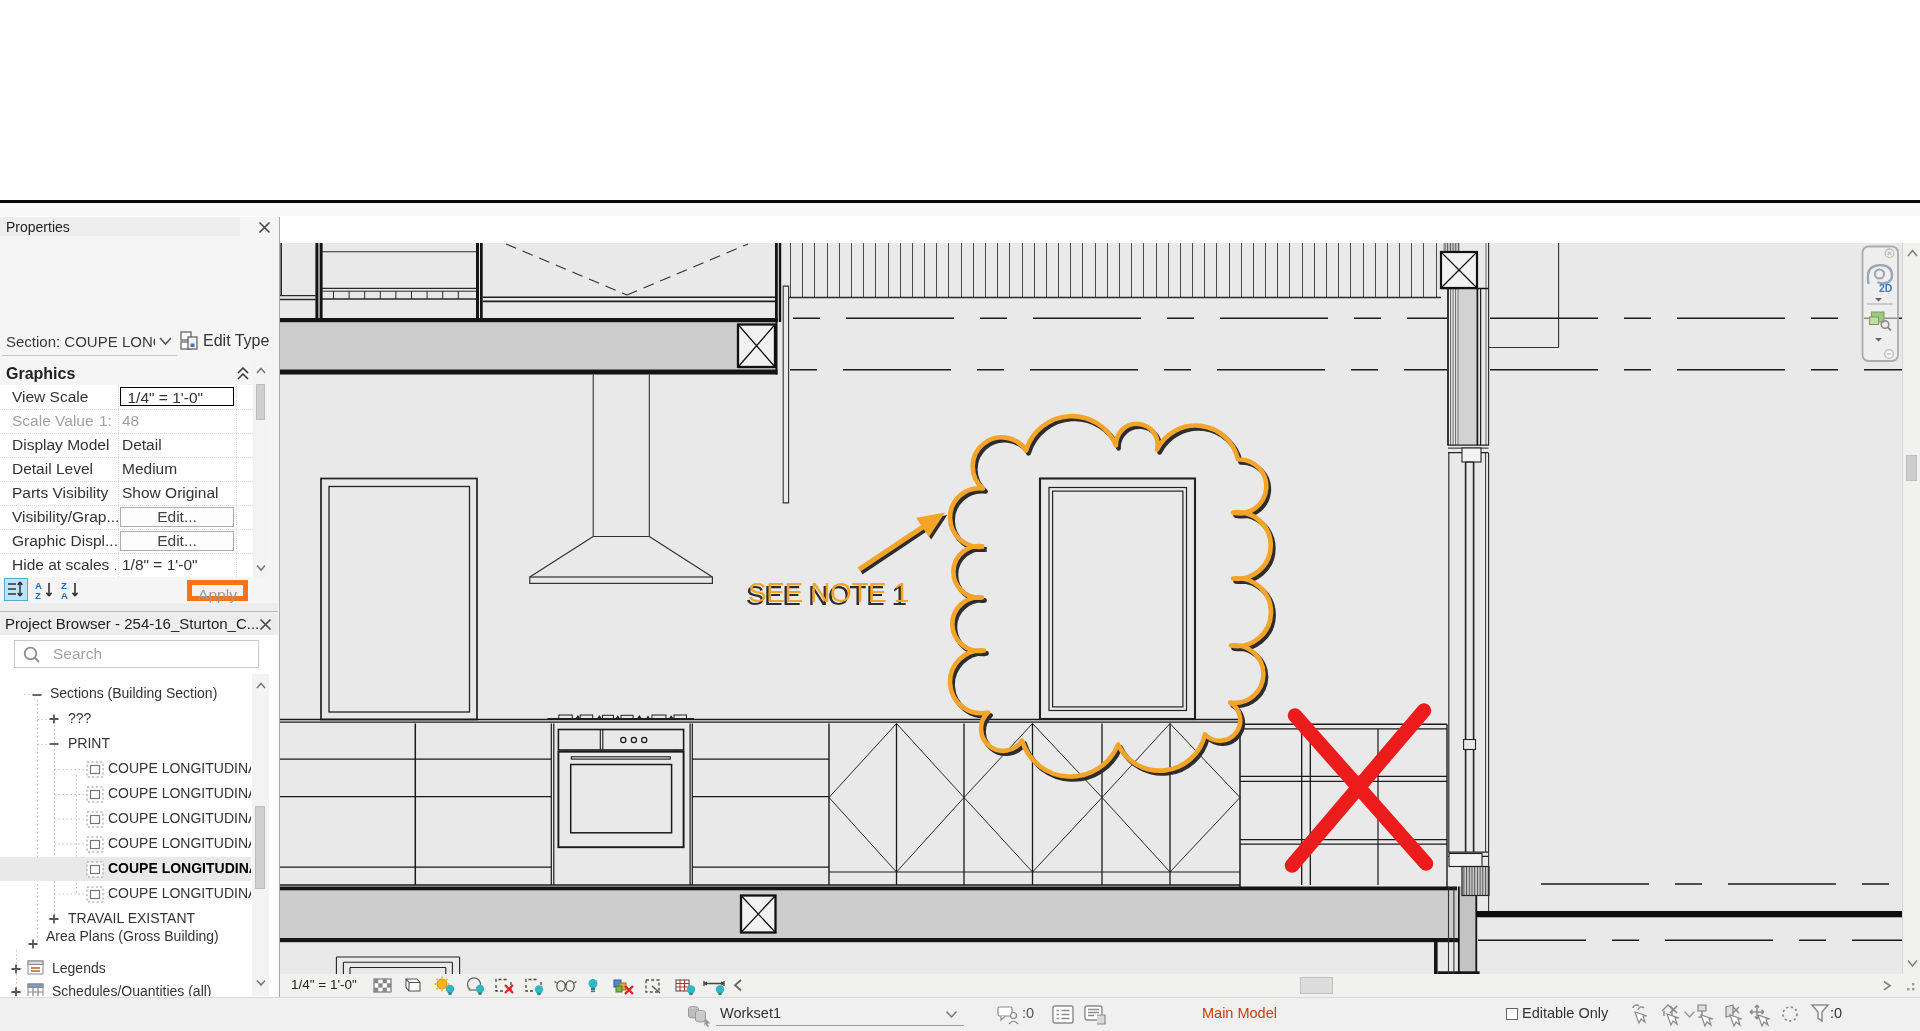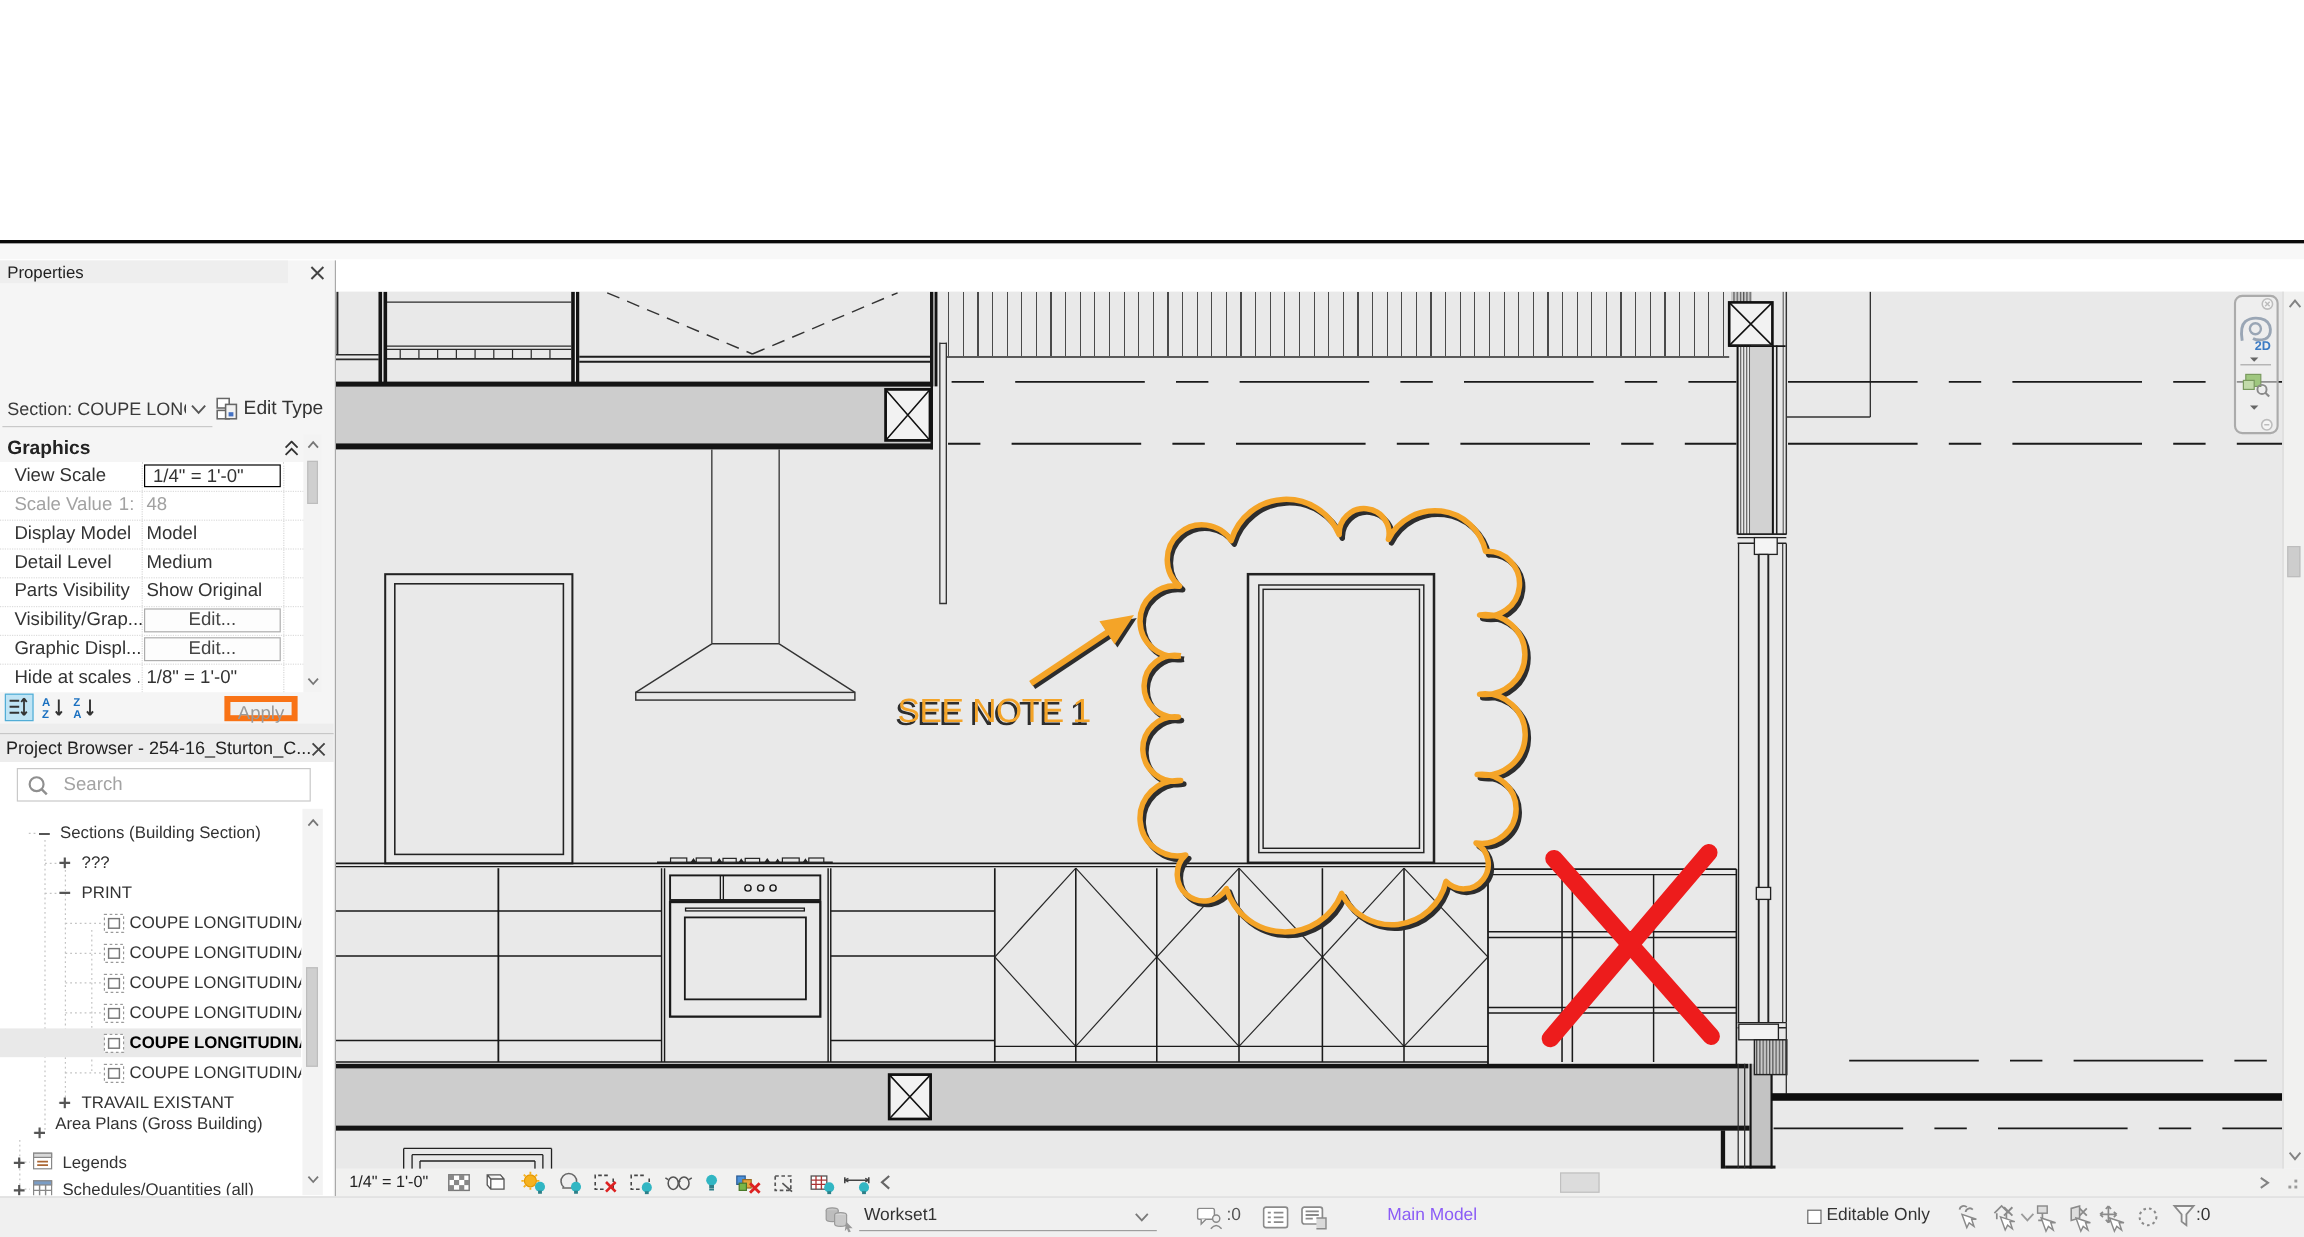--- a/index.html
+++ b/index.html
@@ -65,21 +65,21 @@
   <span class="abs" style="left:12px;top:3px;">View Scale</span>
   <div class="abs" style="left:119.5px;top:2px;width:114px;height:19px;border:1.5px solid #000;box-sizing:border-box;background:#fff;">
     <span class="abs" style="left:7px;top:0.5px;">1/4" = 1'-0"</span>
   </div>
 
   <span class="abs" style="left:12px;top:27px;color:#a2a2a2;">Scale Value</span>
   <span class="abs" style="left:99px;top:27px;color:#a2a2a2;">1:</span>
   <span class="abs" style="left:122px;top:27px;color:#a2a2a2;">48</span>
 
   <span class="abs" style="left:12px;top:51px;">Display Model</span>
-  <span class="abs" style="left:122px;top:51px;">Model</span>
+  <span class="abs" style="left:122px;top:51px;">Detail</span>
 
   <span class="abs" style="left:12px;top:75px;">Detail Level</span>
   <span class="abs" style="left:122px;top:75px;">Medium</span>
 
   <span class="abs" style="left:12px;top:99px;">Parts Visibility</span>
   <span class="abs" style="left:122px;top:99px;">Show Original</span>
 
   <span class="abs" style="left:12px;top:123px;">Visibility/Grap...</span>
   <div class="abs" style="left:120px;top:122px;width:114px;height:20px;border:1px solid #adadad;box-sizing:border-box;background:#fdfdfd;text-align:center;">
     <span style="color:#444;line-height:18px;">Edit...</span>
@@ -630,21 +630,21 @@
   <svg class="abs" style="left:1052px;top:7px;" width="22" height="20" viewBox="0 0 22 20">
     <rect x="1" y="1" width="20" height="17" rx="2" fill="#fff" stroke="#8a8a8a" stroke-width="1.4"></rect>
     <path d="M4.5 5.5 H7 M4.5 9.5 H7 M4.5 13.5 H7 M9.5 5.5 H17.5 M9.5 9.5 H17.5 M9.5 13.5 H17.5" stroke="#8a8a8a" stroke-width="1.5"></path>
   </svg>
   <svg class="abs" style="left:1084px;top:7px;" width="22" height="20" viewBox="0 0 22 20">
     <rect x="1" y="1" width="17" height="14" rx="2" fill="#fff" stroke="#8a8a8a" stroke-width="1.4"></rect>
     <path d="M4 4.5 H15 M4 7.5 H15 M4 10.5 H10" stroke="#8a8a8a" stroke-width="1.5"></path>
     <path d="M13 10 L21 10 L21 19 L13 19" fill="#d9d9d9" stroke="#8a8a8a" stroke-width="1.2"></path>
   </svg>
 
-  <span class="abs" style="left:1156px;top:7px;color:#8b5cf6;">Main Model</span>
+  <span class="abs" style="left:1202px;top:7px;color:#c2410c;">Main Model</span>
   <svg class="abs" style="left:1683px;top:12px;" width="13" height="9">
         <path d="M1.5 1.5 L6.5 7 L11.5 1.5" fill="none" stroke="#9a9a9a" stroke-width="1.5"></path>
       </svg>
 
   <div class="abs" style="left:1506px;top:10px;width:12px;height:12px;background:#fff;border:1.2px solid #666;box-sizing:border-box;"></div>
   <span class="abs" style="left:1522px;top:7px;">Editable Only</span>
 
   <svg class="abs" style="left:1630px;top:5px;" width="220" height="26" viewBox="0 0 220 26">
     <g stroke="#8a8a8a" fill="none" stroke-width="1.5">
       <path d="M3 5 A3.5 3.5 0 0 1 9 3 M8 7 A3.5 3.5 0 0 1 14 5"></path>

